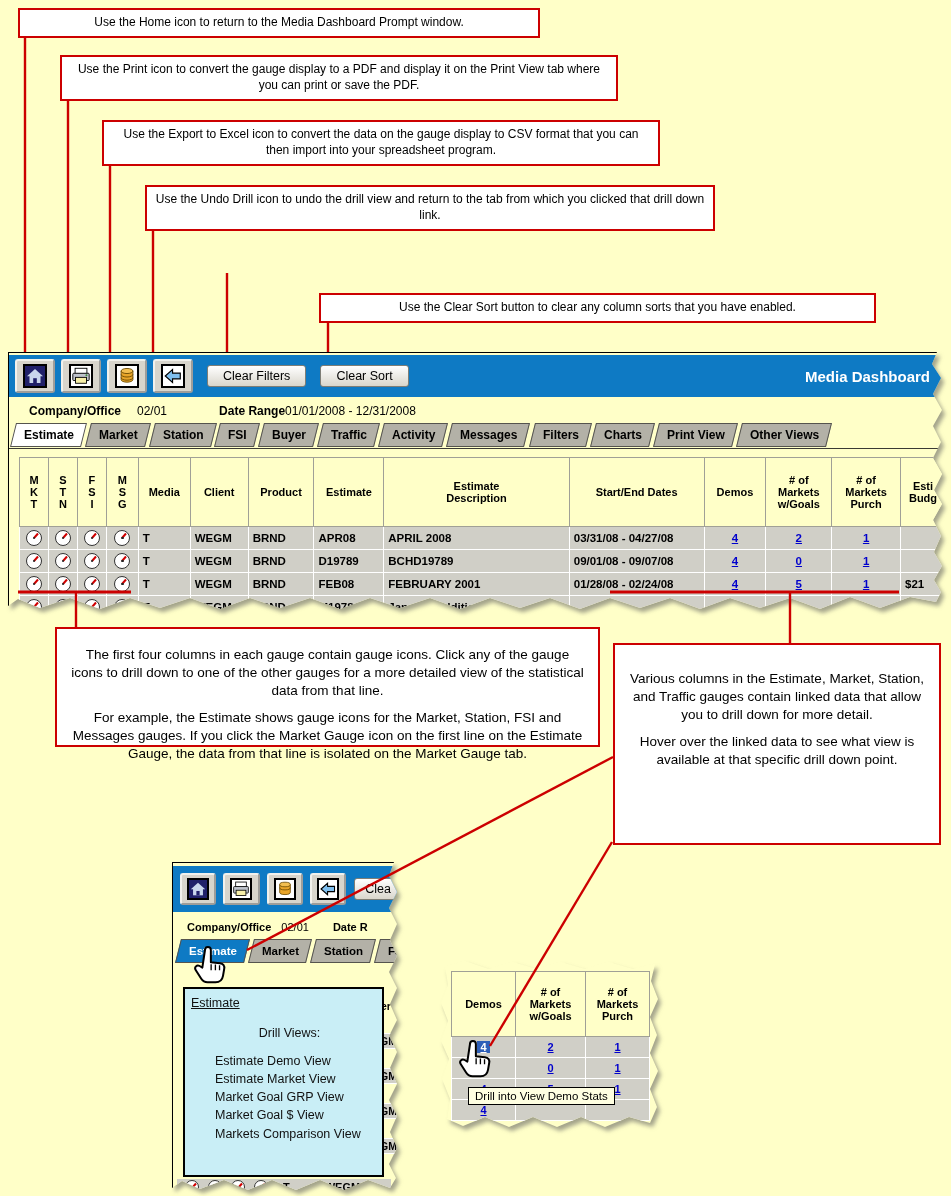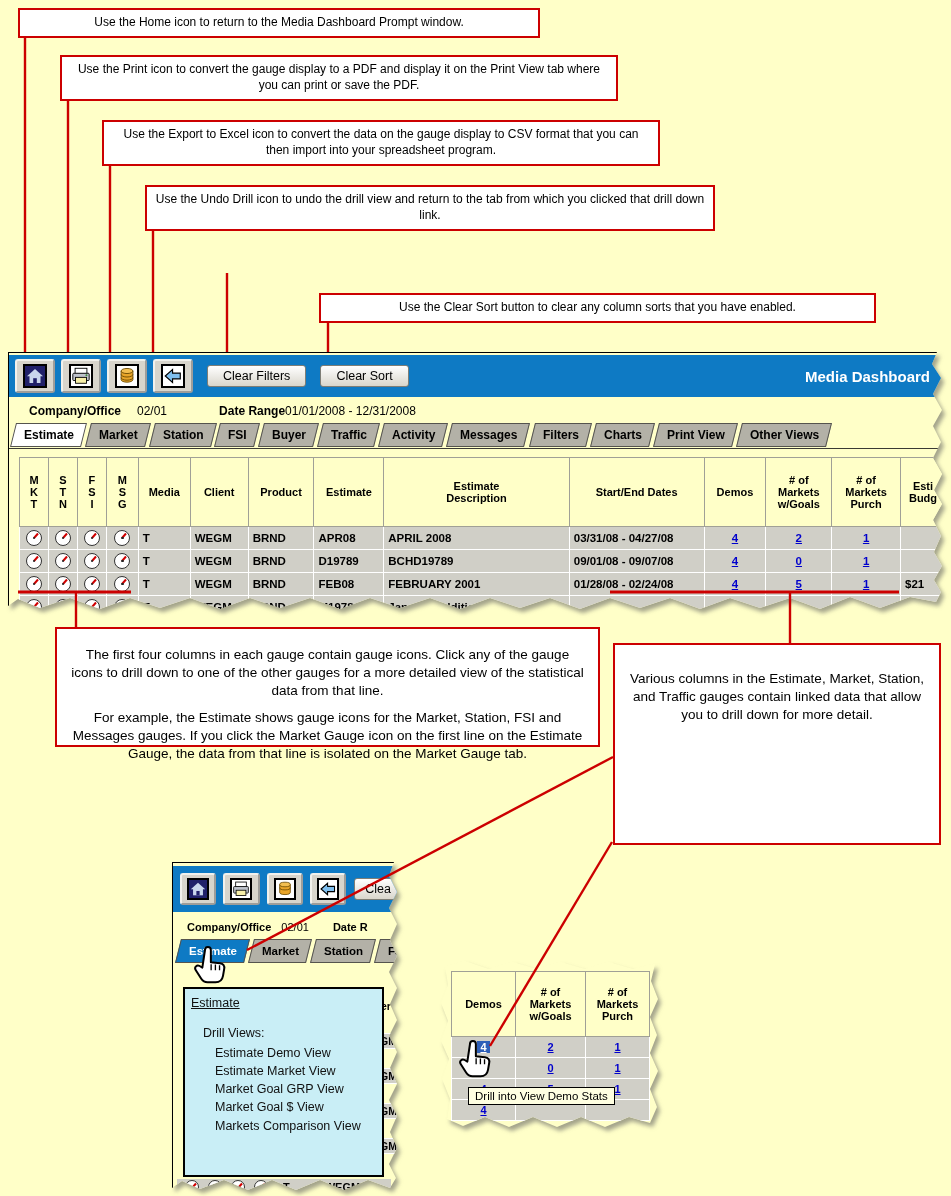--- a/index.html
+++ b/index.html
@@ -70,21 +70,21 @@
   #miniL .toolbar{top:3px;height:46px;}
   .tool-sm{width:38px;height:32px;margin-left:7px;}
   .tool-sm .ibox{width:22px;height:22px;}
   #miniL .infobar{top:52px;font-size:11px;}
   #miniL .tabs{left:5px;top:78px;}
   #miniL .tab{height:22px;}
   #miniL .tab>span{font-size:11.5px;}
   .tooltip-cyan{position:absolute;left:10px;top:124px;width:201px;height:190px;background:#C9EEF6;
                 border:2px solid #000;font-size:12.5px;color:#111;z-index:8;box-sizing:border-box;padding:7px 6px;}
   .tt-title{text-decoration:underline;}
-  .tt-head{margin:16px 0 4px 12px;}
+  .tt-head{margin:16px 0 12px 12px;text-align:center;}
   .tt-item{margin-left:24px;line-height:1.45;white-space:nowrap;}
   .frag{position:absolute;background:#D0CFC7;border:1px solid #FFF;font-size:10.5px;font-weight:bold;
         padding:0 2px;line-height:14px;}
   .frag.y{background:transparent;border:none;}
   .bstrip{position:absolute;left:4px;top:316px;width:214px;height:16px;background:#D0CFC7;display:flex;
           align-items:center;gap:9px;padding-left:8px;box-sizing:border-box;font-size:11px;font-weight:bold;}
   .bstrip .gauge{width:12px;height:12px;}
   
   #miniRwrap{left:437px;top:961px;width:226px;height:172px;z-index:3;}
   #miniR{clip-path:polygon(8px 6px,28px 0px,52px 8px,76px 1px,100px 8px,124px 1px,148px 8px,172px 1px,196px 8px,218px 3px,214px 20px,221px 38px,213px 56px,220px 74px,213px 92px,221px 110px,213px 128px,220px 146px,213px 162px,192px 156px,168px 166px,144px 156px,120px 166px,96px 156px,72px 166px,48px 156px,26px 165px,10px 158px,13px 138px,5px 118px,12px 98px,4px 80px,11px 60px,4px 42px,11px 24px);}
@@ -335,20 +335,21 @@
       </table>
     </div>
   </div>
 
   <div class="note" id="note-left">
     <p>The first four columns in each gauge contain gauge icons. Click any of the gauge icons to drill down to one of the other gauges for a more  detailed view of the statistical data from that line.</p>
     <p>For example, the Estimate shows gauge icons for the Market, Station, FSI and Messages  gauges. If you click the Market Gauge icon on the first line on the Estimate Gauge, the data from that line is isolated on the Market Gauge  tab.</p>
   </div>
   <div class="note" id="note-right">
     <p>Various columns in the Estimate, Market, Station, and Traffic gauges contain linked data that allow you to drill down for more detail.</p>
+    <p>Hover over the linked data to see what view is available at that specific drill down point.</p>
   </div>
 
   <div class="tornwrap" id="miniLwrap">
     <div class="clip" id="miniL">
       <div class="toolbar">
         <button class="tool tool-sm">
           <span class="ibox dark">
             <svg viewBox="0 0 20 20" width="18" height="18">
                 <polygon points="10,3 18,10.2 2,10.2" fill="#C9D6EC"></polygon>
                 <rect x="4.5" y="9.8" width="11" height="7.2" fill="#C9D6EC"></rect>

